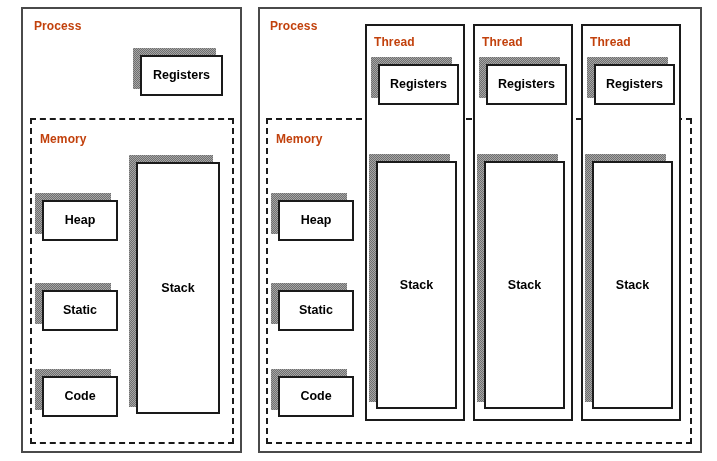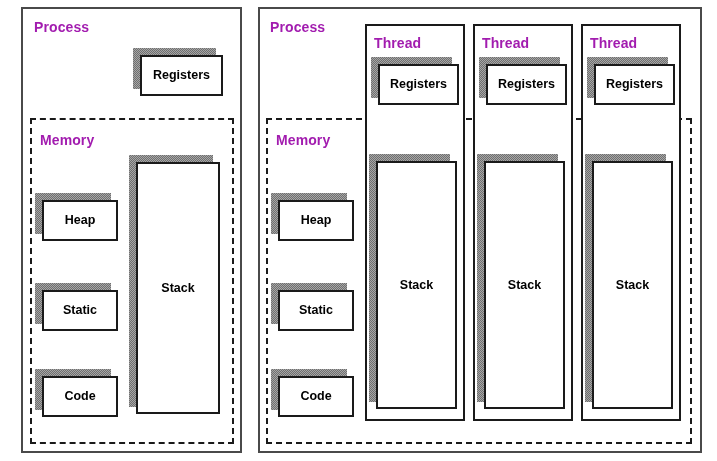--- a/index.html
+++ b/index.html
@@ -9,21 +9,21 @@
 
   .canvas{position:absolute;left:0;top:0;width:717px;height:461px;}
 
   
   .panel{position:absolute;border:2px solid #4a4a4a;background:#ffffff;box-sizing:border-box;}
 
   
   .memory{position:absolute;border:2px dashed #1a1a1a;background:transparent;box-sizing:border-box;}
 
   
-  .label{position:absolute;font-size:14px;font-weight:bold;color:#a21caf;
+  .label{position:absolute;font-size:12px;font-weight:bold;color:#c2410c;
          letter-spacing:.1px;white-space:nowrap;line-height:1;}
 
   
   .thread{position:absolute;border:2px solid #1a1a1a;background:#ffffff;box-sizing:border-box;z-index:4;}
 
   
   .sbox{position:absolute;z-index:6;}
   .sbox .shadow{position:absolute;left:0;top:0;right:7px;bottom:7px;
       background-color:#a6a6a6;
       background-image:

